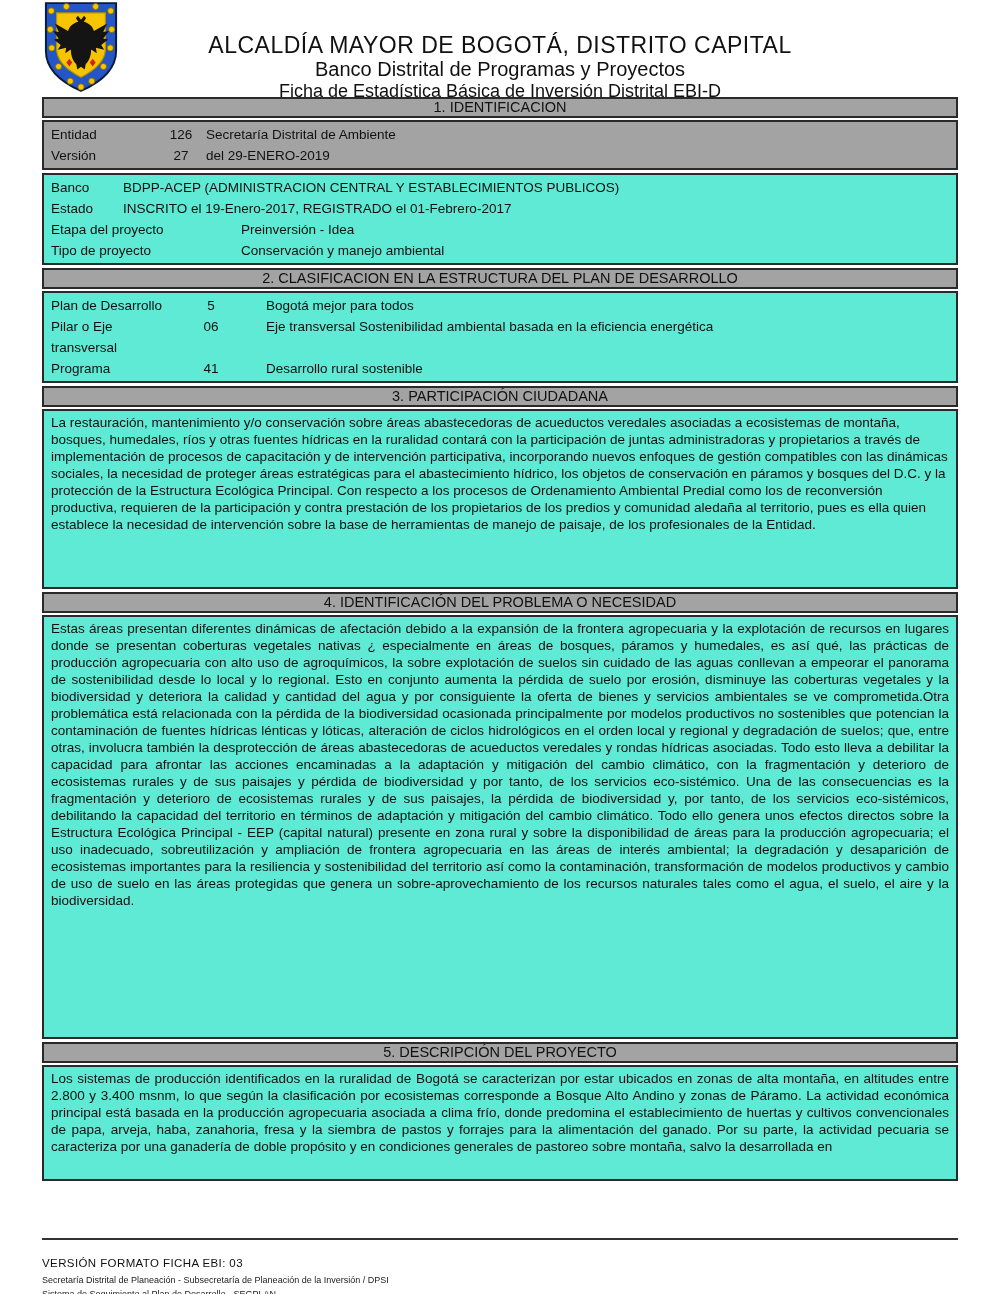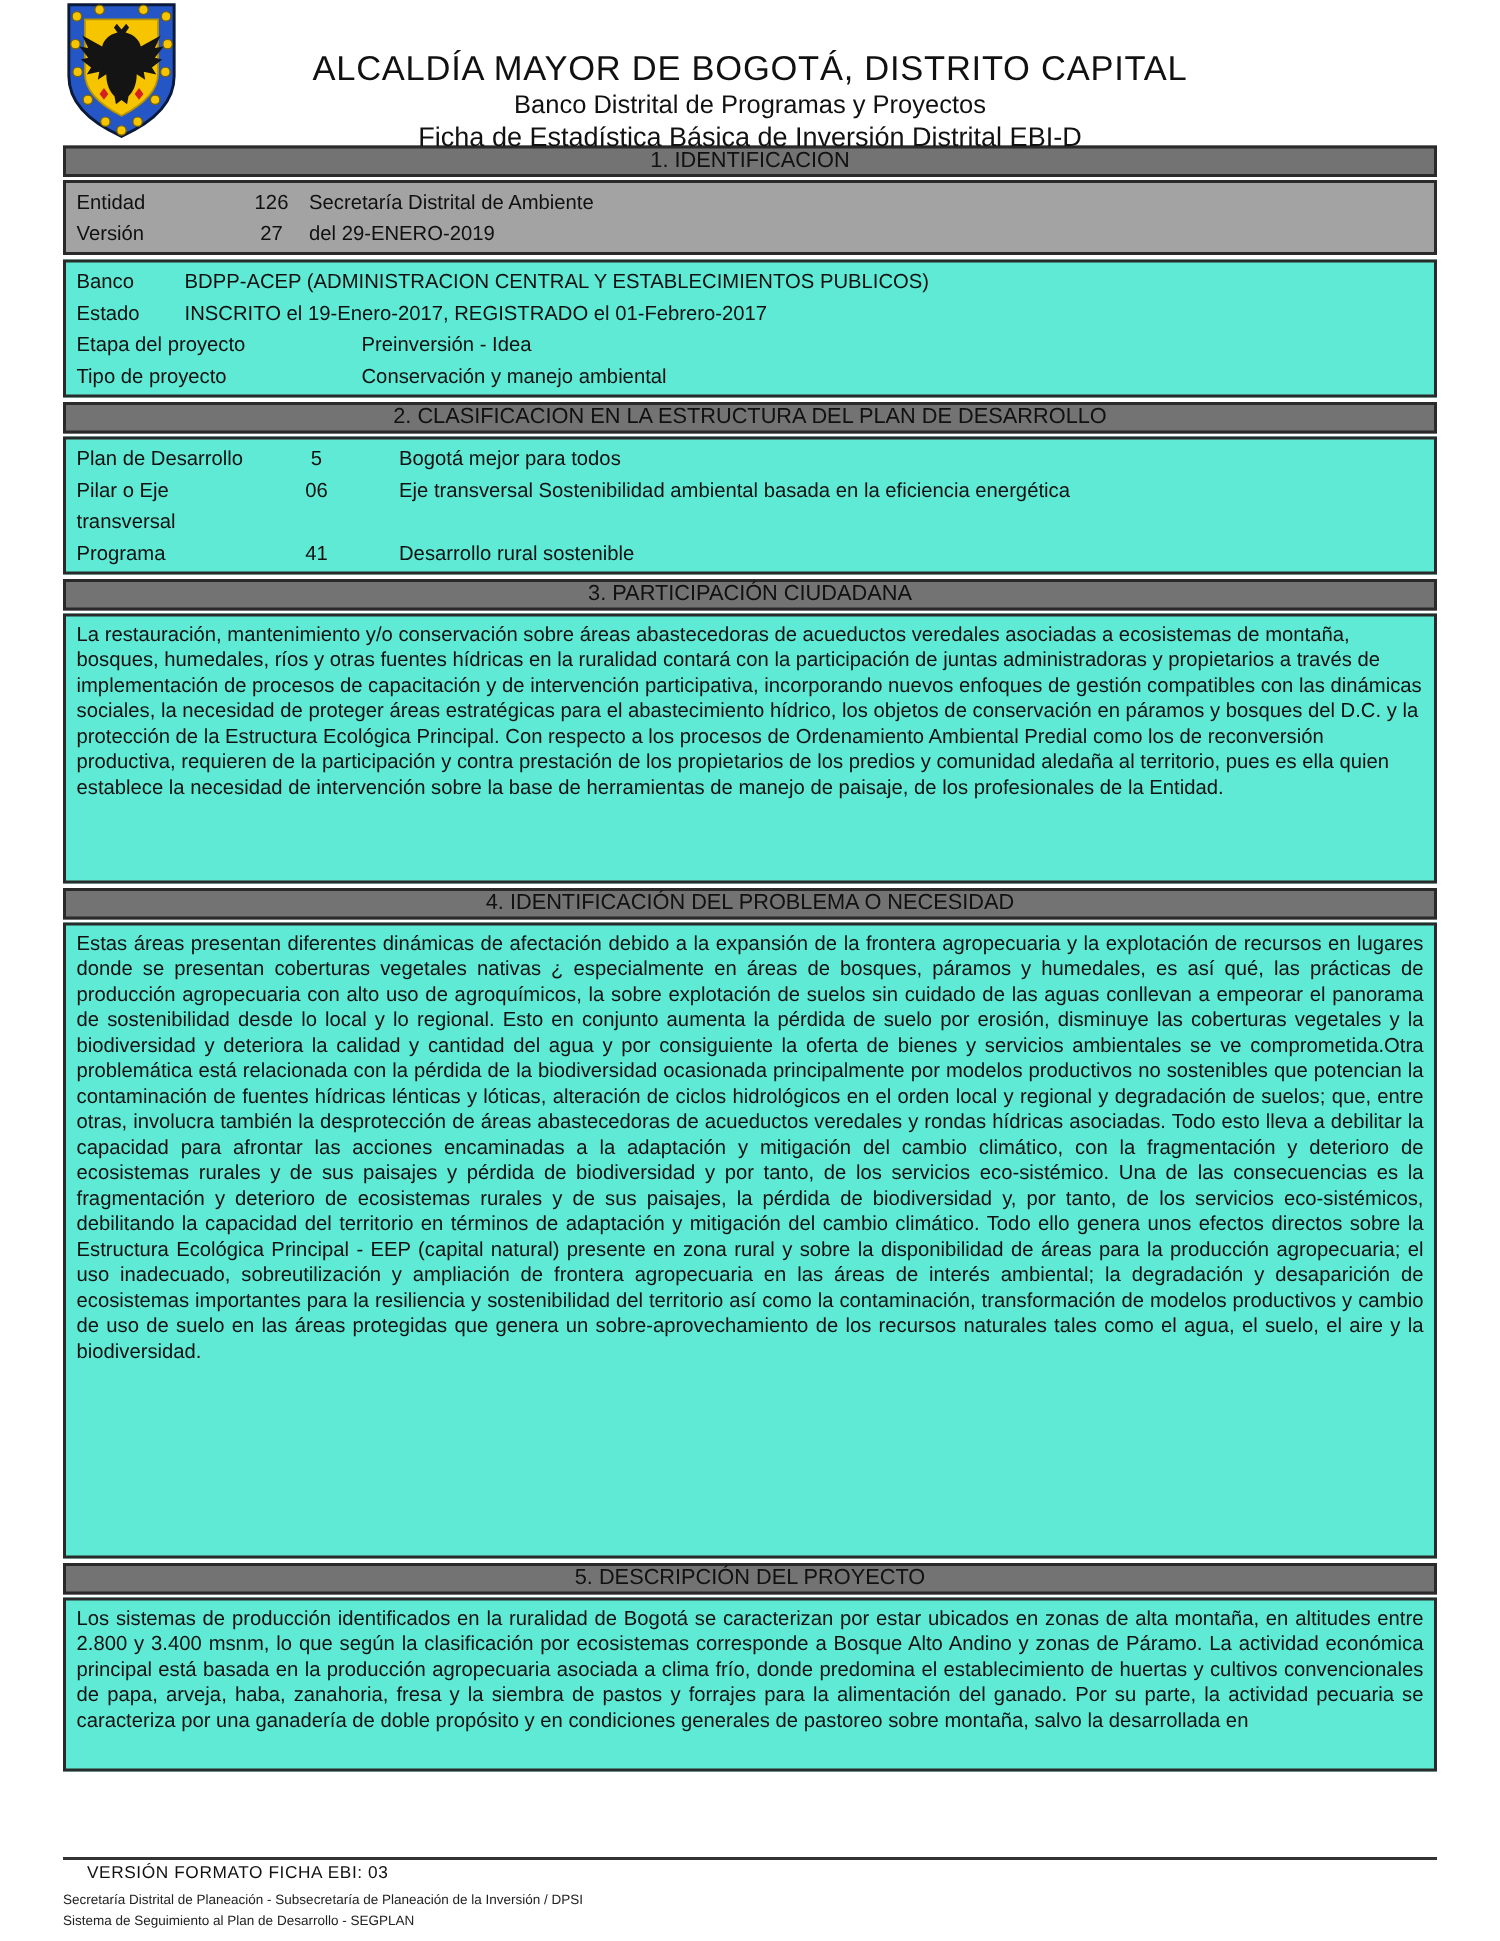--- a/index.html
+++ b/index.html
@@ -13,27 +13,27 @@
     color: #111;
     overflow: hidden;
   }
   .content { margin: 0 42px; }
 
   
   .doc-header { position: relative; padding-top: 26px; height: 94px; }
   .logo { position: absolute; left: 0; top: 0; }
   .titles { text-align: center; padding: 6px 60px 0 60px; }
   .title-main { font-size: 23px; letter-spacing: 0.5px; line-height: 27px; }
-  .title-sub1 { font-size: 17px; line-height: 21px; }
+  .title-sub1 { font-size: 20px; line-height: 21px; }
   .title-sub2 { font-size: 18px; line-height: 23px; }
 
   
   .sec-header {
     margin-top: 3px;
-    background: #737373;
+    background: #a3a3a3;
     border: 2px solid #2a2a2a;
     text-align: center;
     font-size: 14.5px;
     line-height: 17px;
     padding: 0;
   }
   
   .box {
     margin-top: 2px;
     border: 2px solid #2a2a2a;
@@ -52,21 +52,21 @@
   .label-wide  { flex: 0 0 190px; }
   .fvalue { flex: 1 1 auto; }
   .justify { text-align: justify; }
   .minh-participacion { min-height: 180px; }
   .minh-problema { min-height: 424px; }
   .fixed-descripcion { height: 116px; overflow: hidden; }
 
   
   .doc-footer { position: absolute; left: 42px; right: 42px; top: 1238px; }
   .footer-rule { border-top: 2px solid #333; }
-  .footer-version { font-size: 11.5px; letter-spacing: 0.4px; padding: 3px 0 4px 0; margin-left: 16px; }
+  .footer-version { font-size: 11.5px; letter-spacing: 0.4px; padding: 17px 0 4px 0; }
   .footer-small { display: flex; justify-content: space-between; font-size: 9px; color: #222; }
   .footer-left p { line-height: 14px; }
   .footer-right { width: 350px; }
   .footer-right-row1 { display: flex; justify-content: space-between; line-height: 14px; }
   .footer-right-row2 { text-align: right; line-height: 14px; }
 </style>
 </head>
 <body>
 
 <div class="page">

